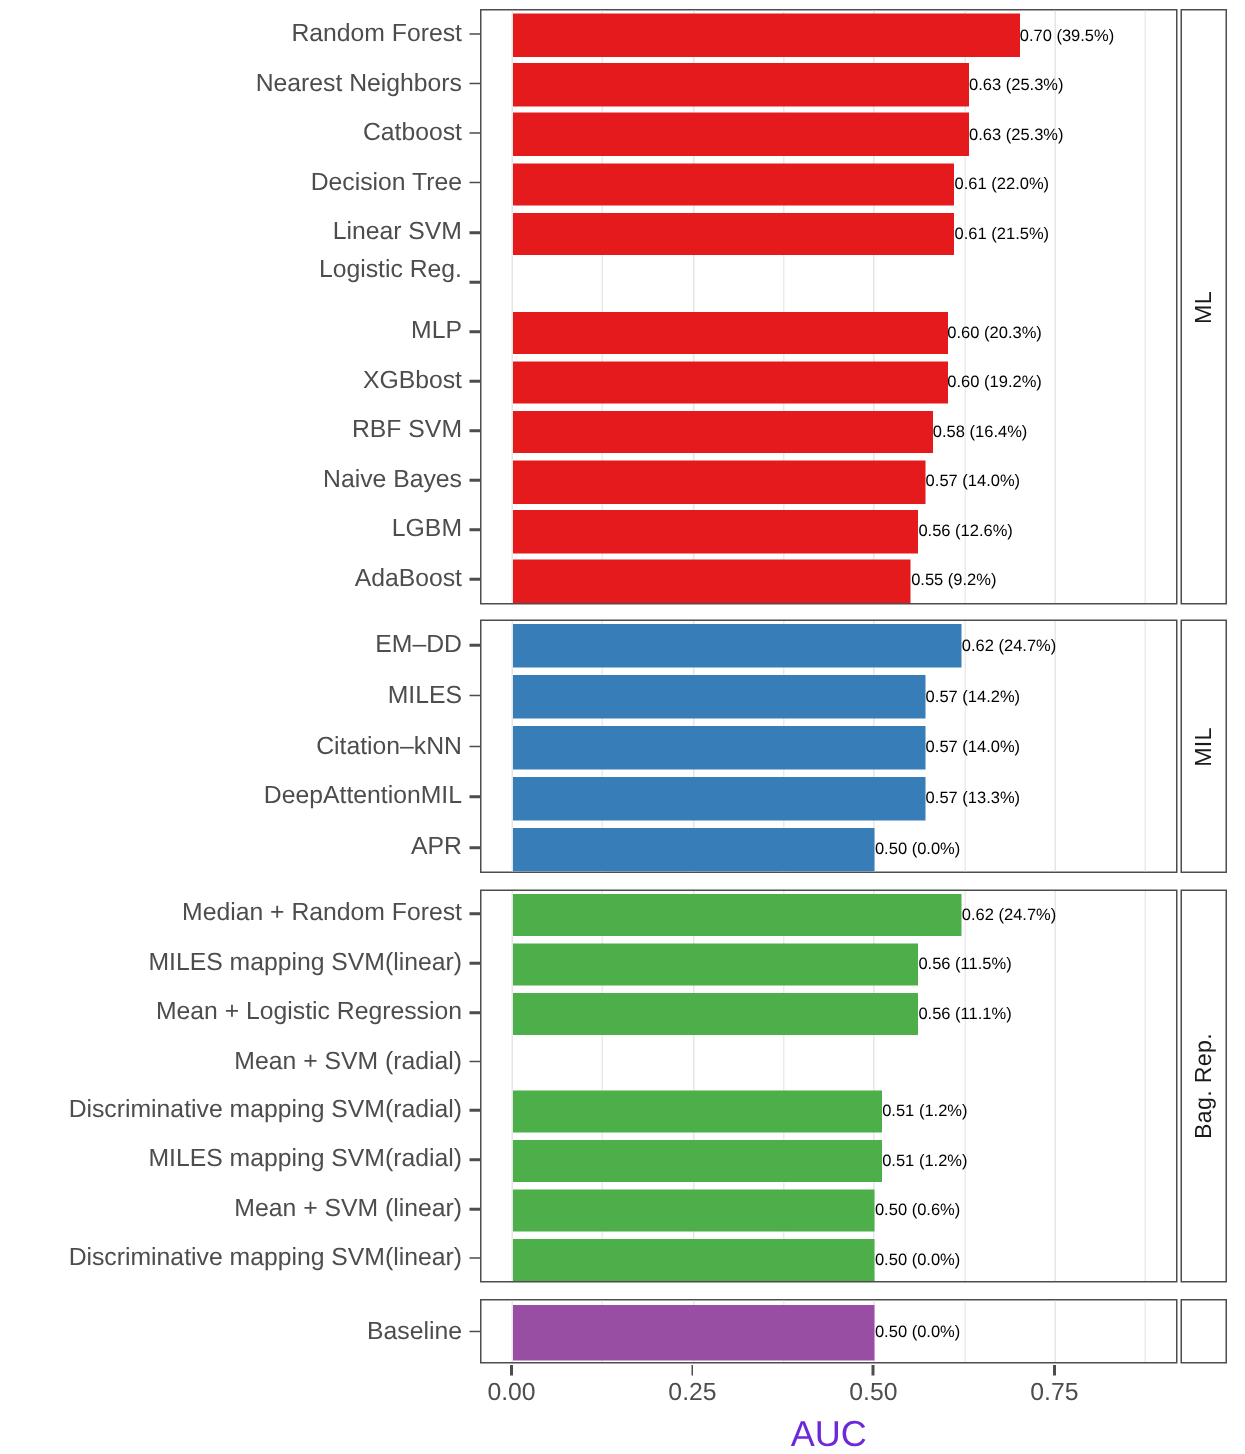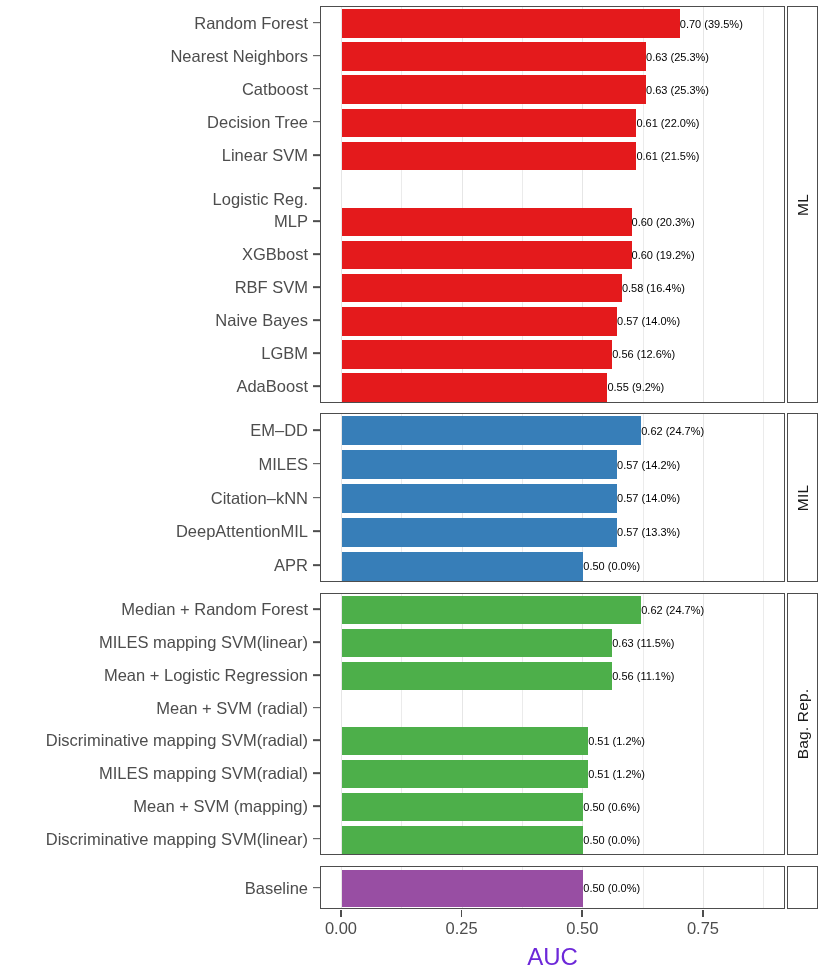--- a/index.html
+++ b/index.html
@@ -133,21 +133,21 @@
     <div class="ycat" style="top: 22.5417px;">Random Forest</div>
     <div class="ytick" style="top: 22.5417px;"></div>
     <div class="ycat" style="top: 55.625px;">Nearest Neighbors</div>
     <div class="ytick" style="top: 55.625px;"></div>
     <div class="ycat" style="top: 88.7083px;">Catboost</div>
     <div class="ytick" style="top: 88.7083px;"></div>
     <div class="ycat" style="top: 121.792px;">Decision Tree</div>
     <div class="ytick" style="top: 121.792px;"></div>
     <div class="ycat" style="top: 154.875px;">Linear SVM</div>
     <div class="ytick" style="top: 154.875px;"></div>
-    <div class="ycat" style="top: 199px;">Logistic Reg.</div>
+    <div class="ycat" style="top: 180px;">Logistic Reg.</div>
     <div class="ytick" style="top: 187.958px;"></div>
     <div class="ycat" style="top: 221.042px;">MLP</div>
     <div class="ytick" style="top: 221.042px;"></div>
     <div class="ycat" style="top: 254.125px;">XGBbost</div>
     <div class="ytick" style="top: 254.125px;"></div>
     <div class="ycat" style="top: 287.208px;">RBF SVM</div>
     <div class="ytick" style="top: 287.208px;"></div>
     <div class="ycat" style="top: 320.292px;">Naive Bayes</div>
     <div class="ytick" style="top: 320.292px;"></div>
     <div class="ycat" style="top: 353.375px;">LGBM</div>
@@ -259,40 +259,40 @@
     <div class="ycat" style="top: 642.125px;">MILES mapping SVM(linear)</div>
     <div class="ytick" style="top: 642.125px;"></div>
     <div class="ycat" style="top: 674.875px; margin-left: 24px;">Mean + Logistic Regression</div>
     <div class="ytick" style="top: 674.875px;"></div>
     <div class="ycat" style="top: 707.625px;">Mean + SVM (radial)</div>
     <div class="ytick" style="top: 707.625px;"></div>
     <div class="ycat" style="top: 740.375px;">Discriminative mapping SVM(radial)</div>
     <div class="ytick" style="top: 740.375px;"></div>
     <div class="ycat" style="top: 773.125px;">MILES mapping SVM(radial)</div>
     <div class="ytick" style="top: 773.125px;"></div>
-    <div class="ycat" style="top: 805.875px;">Mean + SVM (mapping)</div>
+    <div class="ycat" style="top: 805.875px;">Mean + SVM (linear)</div>
     <div class="ytick" style="top: 805.875px;"></div>
     <div class="ycat" style="top: 838.625px;">Discriminative mapping SVM(linear)</div>
     <div class="ytick" style="top: 838.625px;"></div>
     <div class="facet" style="top: 593px; height: 262px;">
       <div class="gridline major" style="left: 20px;"></div>
       <div class="gridline major" style="left: 140.652px;"></div>
       <div class="gridline major" style="left: 261.304px;"></div>
       <div class="gridline major" style="left: 381.957px;"></div>
       <div class="gridline" style="left: 80.3261px;"></div>
       <div class="gridline" style="left: 200.978px;"></div>
       <div class="gridline" style="left: 321.63px;"></div>
       <div class="gridline" style="left: 442.283px;"></div>
       <div class="bar-row" style="top: 2.2925px; height: 28.165px;">
         <div class="bar" style="width: 299.217px; background: rgb(77, 175, 74);"></div>
         <span class="bar-label" style="left: 320.217px;">0.62 (24.7%)</span>
       </div>
       <div class="bar-row" style="top: 35.0425px; height: 28.165px;">
         <div class="bar" style="width: 270.261px; background: rgb(77, 175, 74);"></div>
-        <span class="bar-label" style="left: 291.261px;">0.63 (11.5%)</span>
+        <span class="bar-label" style="left: 291.261px;">0.56 (11.5%)</span>
       </div>
       <div class="bar-row" style="top: 67.7925px; height: 28.165px;">
         <div class="bar" style="width: 270.261px; background: rgb(77, 175, 74);"></div>
         <span class="bar-label" style="left: 291.261px;">0.56 (11.1%)</span>
       </div>
       <div class="bar-row" style="top: 133.292px; height: 28.165px;">
         <div class="bar" style="width: 246.13px; background: rgb(77, 175, 74);"></div>
         <span class="bar-label" style="left: 267.13px;">0.51 (1.2%)</span>
       </div>
       <div class="bar-row" style="top: 166.042px; height: 28.165px;">

